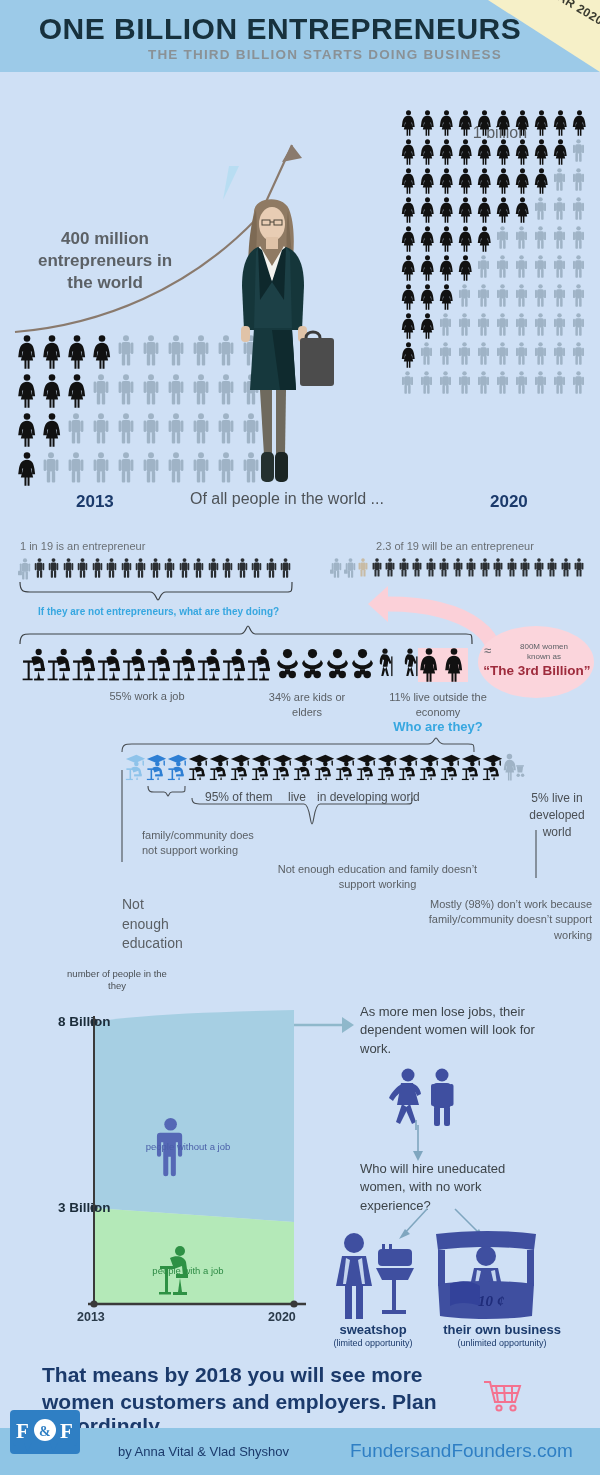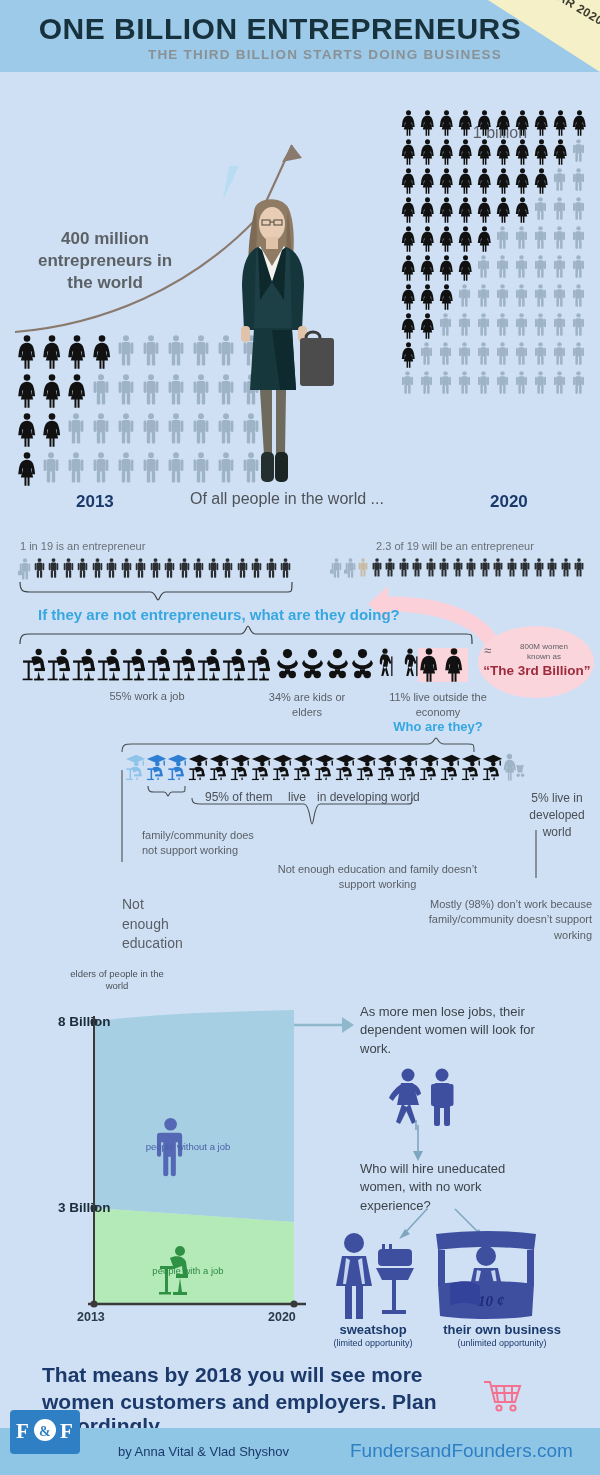--- a/index.html
+++ b/index.html
@@ -2073,21 +2073,21 @@
 
   <svg style="position:absolute; left:18px; top:580px;" width="280" height="22">
     <path d="M2,2 C2,12 6,12 12,12 L132,12 C138,12 138,20 140,20 C142,20 142,12 148,12 L268,12 C274,12 274,12 274,2" fill="none" stroke="#3d4246" stroke-width="1.2"></path>
   </svg>
 
   <svg style="position:absolute; left:330px; top:570px;" width="200" height="110">
     <path d="M160,105 C180,70 140,34 58,34" fill="none" stroke="#fbd0d8" stroke-width="15" stroke-linecap="butt"></path>
     <path d="M58,16 L38,34 L58,52 Z" fill="#fbd0d8"></path>
   </svg>
 
-  <div class="t cyan" style="left:18px; top:606px; font-size:15px; font-weight:bold;padding-left:20px;">If they are not entrepreneurs, what are they doing?</div>
+  <div class="t cyan" style="left:18px; top:606px; font-size:10px; font-weight:bold;padding-left:20px;">If they are not entrepreneurs, what are they doing?</div>
 
   <svg style="position:absolute; left:18px; top:624px;" width="460" height="22">
     <path d="M2,20 C2,10 6,10 12,10 L222,10 C228,10 228,2 230,2 C232,2 232,10 238,10 L448,10 C454,10 454,10 454,20" fill="none" stroke="#3d4246" stroke-width="1.2"></path>
   </svg>
 
   <div class="grid" id="breakWorkers" style="left:22px; top:648px; grid-template-columns:repeat(10,25px);">
       <div>
         <svg class="fig" width="25" height="33" viewBox="0 0 24 31">
     <g fill="#111111">
       <circle cx="16" cy="3.4" r="3"></circle>
@@ -2630,21 +2630,21 @@
     <path d="M74,30 C74,36 78,36 84,36 L186,36 C192,36 192,56 194,56 C196,56 196,36 202,36 L288,36 C294,36 294,36 294,30" fill="none" stroke="#4a4f54" stroke-width="1.1"></path>
 
     <line x1="418" y1="62" x2="418" y2="110" stroke="#4a4f54" stroke-width="1.1"></line>
   </svg>
 
   <div class="t" style="left:142px; top:828px; width:120px; font-size:11px; color:#5a5f64; line-height:1.4;">family/community does not support working</div>
   <div class="t" style="left:122px; top:895px; width:70px; font-size:14px; color:#5a5f64; line-height:1.4;">Not enough education</div>
   <div class="t" style="left:270px; top:862px; width:215px; text-align:center; font-size:11px; color:#5a5f64; line-height:1.4;">Not enough education and family doesn’t support working</div>
   <div class="t" style="left:420px; top:897px; width:172px; text-align:right; font-size:11px; color:#5a5f64; line-height:1.4;">Mostly (98%) don’t work because family/community doesn’t support working</div>
 
-  <div class="t" style="left:62px; top:968px; width:110px; text-align:center; font-size:9.5px; color:#4a4f54; line-height:1.25;">elders of people in the world</div>
+  <div class="t" style="left:62px; top:968px; width:110px; text-align:center; font-size:9.5px; color:#4a4f54; line-height:1.25;">number of people in the they</div>
 
   <svg style="position:absolute; left:58px; top:1008px;" width="260" height="312">
 
     <path d="M36,14 L36,200 L236,214 L236,2 C160,4 86,6 36,14 Z" fill="#a6cfe3"></path>
 
     <path d="M36,200 L236,214 L236,296 L36,296 Z" fill="#b4e9b8"></path>
 
     <line x1="36" y1="8" x2="36" y2="296" stroke="#3a3a3a" stroke-width="2"></line>
 
     <line x1="30" y1="296" x2="248" y2="296" stroke="#3a3a3a" stroke-width="2.5"></line>

